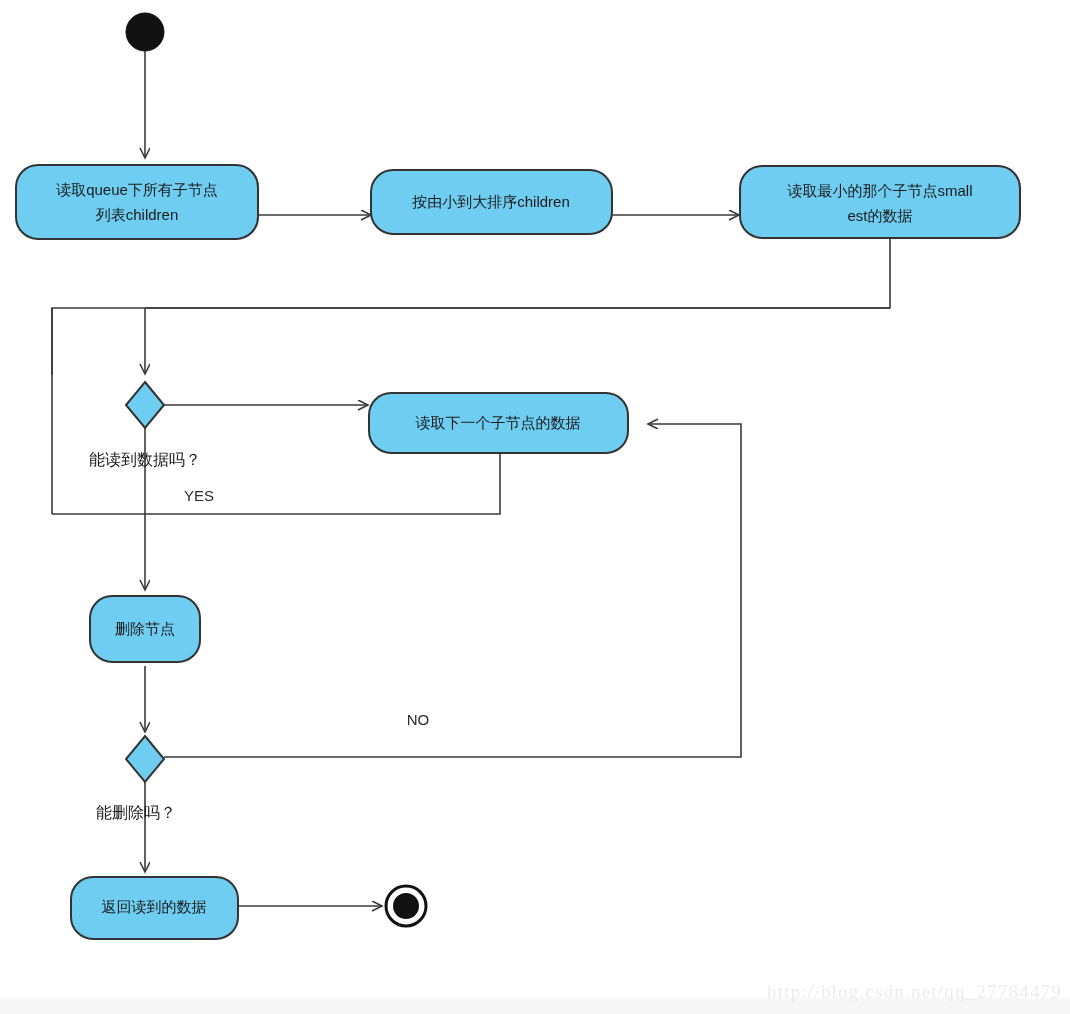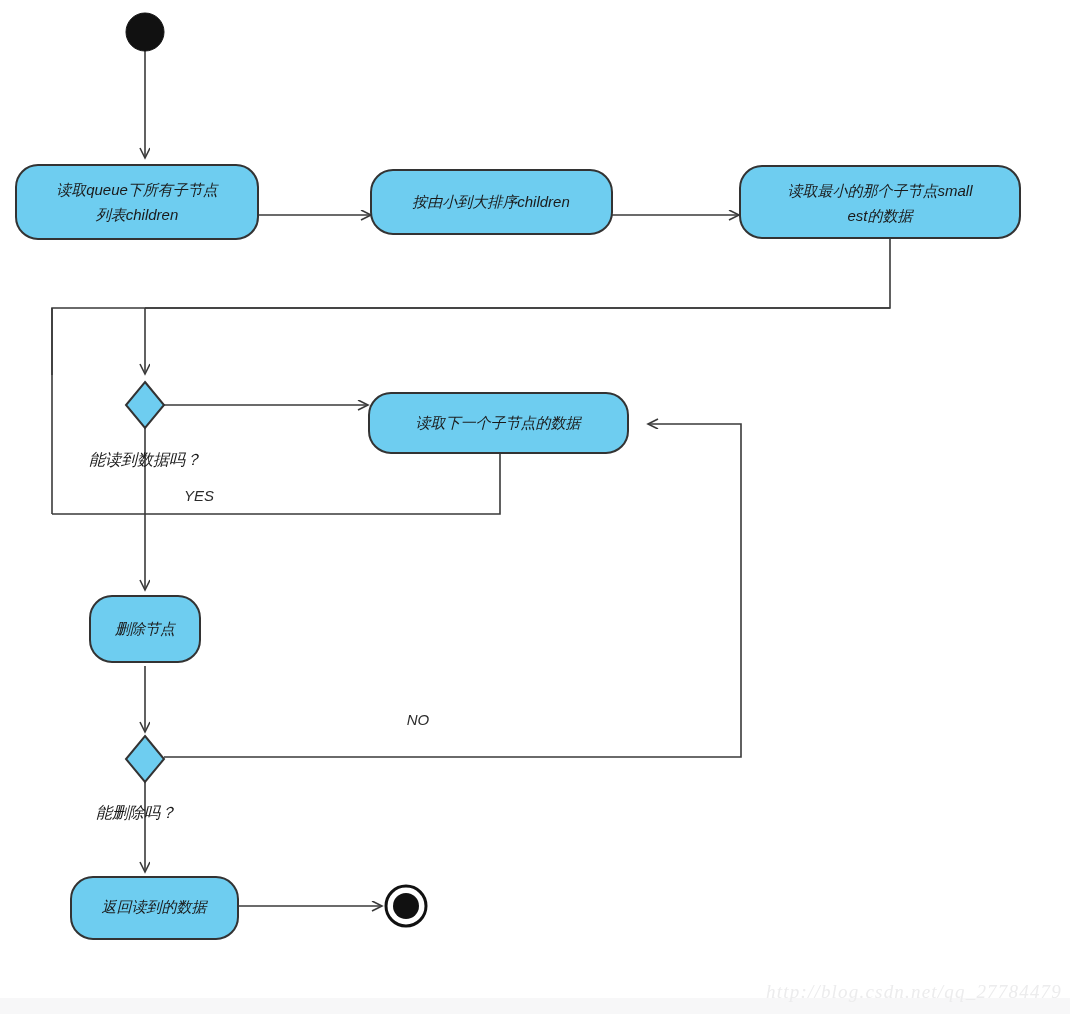--- a/index.html
+++ b/index.html
@@ -9,21 +9,20 @@
   }
   body {
     font-family: "Liberation Sans", sans-serif;
   }
   #canvas {
     position: relative;
     width: 1070px;
     height: 1014px;
     background: #ffffff;
     overflow: hidden;
-    font-style: italic;
   }
   #diagram-svg {
     position: absolute;
     left: 0;
     top: 0;
     width: 1070px;
     height: 1014px;
   }
   .node-label {
     font-family: "Liberation Sans", sans-serif;

